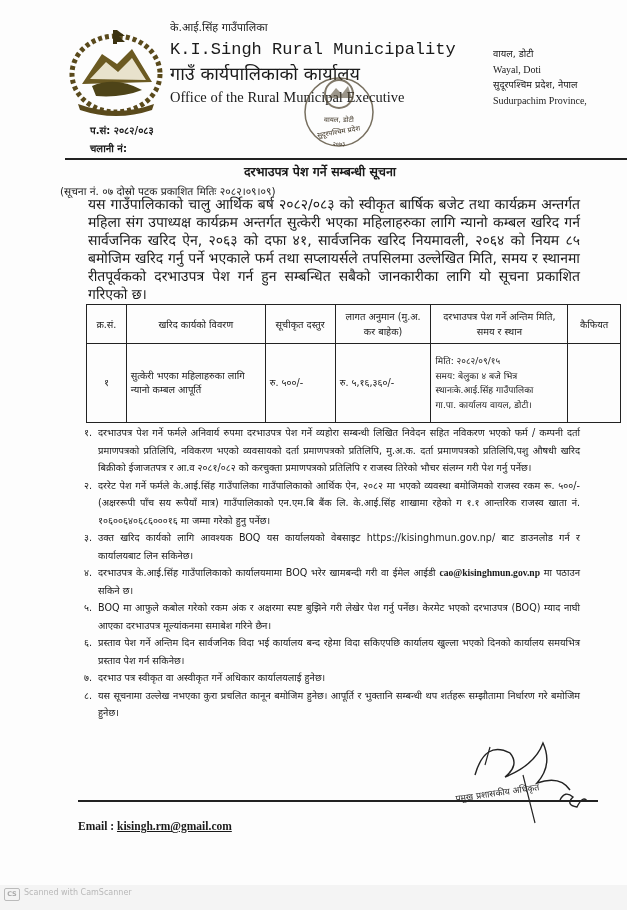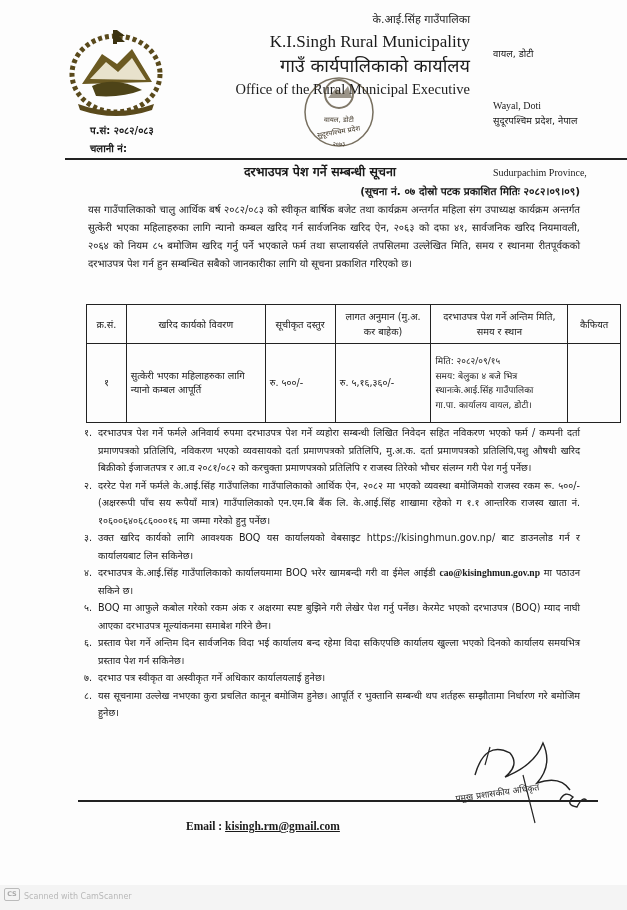--- a/index.html
+++ b/index.html
@@ -9,39 +9,39 @@
     font-family: "DejaVu Serif", "Liberation Serif", serif;
     color: #1a1a1a;
     position: relative;
   }
   .page {
     position: absolute; left: 0; top: 0; width: 627px; height: 885px;
     background: #fdfdfd;
   }
   
   .emblem { position: absolute; left: 62px; top: 24px; width: 108px; height: 96px; }
-  .hdr-center { position: absolute; left: 170px; top: 12px; width: 300px; text-align: right; }
+  .hdr-center { position: absolute; left: 170px; top: 20px; width: 300px; text-align: left; }
   .hdr-np-small { font-size: 11px; font-family: "DejaVu Sans", sans-serif; line-height: 16px; }
-  .hdr-en-big { font-family: Liberation Serif, serif; font-size: 17px; line-height: 24px; margin-top: 2px; }
+  .hdr-en-big { font-family: Liberation Mono, monospace; font-size: 17px; line-height: 24px; margin-top: 2px; }
   .hdr-np-big { font-family: "DejaVu Sans", sans-serif; font-size: 18px; line-height: 24px; }
   .hdr-en-office { font-family: "Liberation Serif", serif; font-size: 14.5px; line-height: 22px; }
   .hdr-right { position: absolute; left: 493px; top: 46px; font-size: 9.5px; line-height: 15.5px; }
   .hdr-right .np { font-family: "DejaVu Sans", sans-serif; }
-  .hdr-right .en { font-family: "Liberation Serif", serif; font-size: 10px; margin-top: 36px; }
+  .hdr-right .en { font-family: "Liberation Serif", serif; font-size: 10px; }
   .ref { position: absolute; left: 90px; top: 122px; font-family: "DejaVu Sans", sans-serif; font-size: 10px; line-height: 18px; font-weight: bold; }
   .stamp { position: absolute; left: 300px; top: 62px; width: 78px; height: 108px; }
   .rule-top { position: absolute; left: 65px; top: 158px; width: 562px; height: 2px; background: #222; }
 
   
   .title { position: absolute; left: 60px; width: 520px; top: 162px; text-align: center;
            font-family: "DejaVu Sans", sans-serif; font-weight: bold; font-size: 12.5px; line-height: 20px; }
-  .subtitle { position: absolute; left: 60px; width: 520px; top: 182px; text-align: right;
-              font-family: "DejaVu Sans", sans-serif; font-weight: bold; font-size: 10.5px; line-height: 18px; }
-  .intro { position: absolute; left: 88px; width: 492px; top: 201px;
-           font-family: "DejaVu Sans", sans-serif; font-size: 10px; line-height: 18px; text-align: justify; }
+  .subtitle { position: absolute; left: 60px; width: 520px; top: 182px; text-align: left;
+              font-family: "DejaVu Sans", sans-serif; font-weight: normal; font-size: 10.5px; line-height: 18px; }
+  .intro { position: absolute; left: 88px; width: 492px; top: 195px;
+           font-family: "DejaVu Sans", sans-serif; font-size: 14px; line-height: 18px; text-align: justify; }
 
   
   .tbl { position: absolute; left: 86px; top: 304px; width: 535px; border-collapse: collapse;
          font-family: "DejaVu Sans", sans-serif; font-size: 9.6px; }
   .tbl th, .tbl td { border: 1.3px solid #222; padding: 2px 4px; vertical-align: middle; }
   .tbl th { font-weight: normal; text-align: center; line-height: 15px; height: 34px; }
   .tbl td { line-height: 14.5px; height: 74px; }
   .c-sn { width: 28px; text-align: center; }
   .c-desc { width: 120px; }
   .c-fee { width: 56px; }
@@ -56,26 +56,26 @@
   .cond .num { flex: 0 0 auto; width: 14px; }
   .cond .txt { flex: 1 1 auto; }
   .email-bold { font-weight: bold; font-family: "Liberation Serif", serif; }
 
   
   .signature { position: absolute; left: 465px; top: 735px; width: 130px; height: 90px; }
   .sig-title { position: absolute; left: 455px; top: 786px; font-family: "DejaVu Sans", sans-serif; font-size: 9px; color: #2a2a2a; transform: rotate(-8deg); }
   .rule-bottom { position: absolute; left: 78px; top: 800px; width: 520px; height: 1.5px; background: #222; }
   .footer-slogan { position: absolute; left: 78px; width: 370px; top: 803px; text-align: center;
                    font-family: "DejaVu Sans", sans-serif; font-size: 8.5px; line-height: 14px; }
-  .footer-email { position: absolute; left: 78px; width: 370px; top: 818px; text-align: center;
+  .footer-email { position: absolute; left: 78px; width: 370px; top: 818px; text-align: left;
                   font-family: "Liberation Serif", serif; font-weight: bold; font-size: 11.5px; line-height: 16px; }
   .footer-email span.v { text-decoration: underline; }
 
   .camscanner { position: absolute; left: 4px; top: 888px; font-family: "DejaVu Sans", sans-serif;
-                font-size: 8px; color: #b8b8b8; display: flex; align-items: flex-end; gap: 4px; }
+                font-size: 8px; color: #b8b8b8; display: flex; align-items: flex-start; gap: 4px; }
   .cs-icon { display: inline-block; width: 14px; height: 11px; border: 1px solid #bbb; border-radius: 2px;
              font-size: 6.5px; line-height: 11px; text-align: center; color: #aaa; font-weight: bold; }
 </style>
 </head>
 <body>
 
 <div class="page">
 
   <svg class="emblem" viewBox="0 0 108 96">
     <ellipse cx="54" cy="50" rx="44" ry="38" fill="none" stroke="#5a4a1c" stroke-width="5" stroke-dasharray="4 3"></ellipse>

